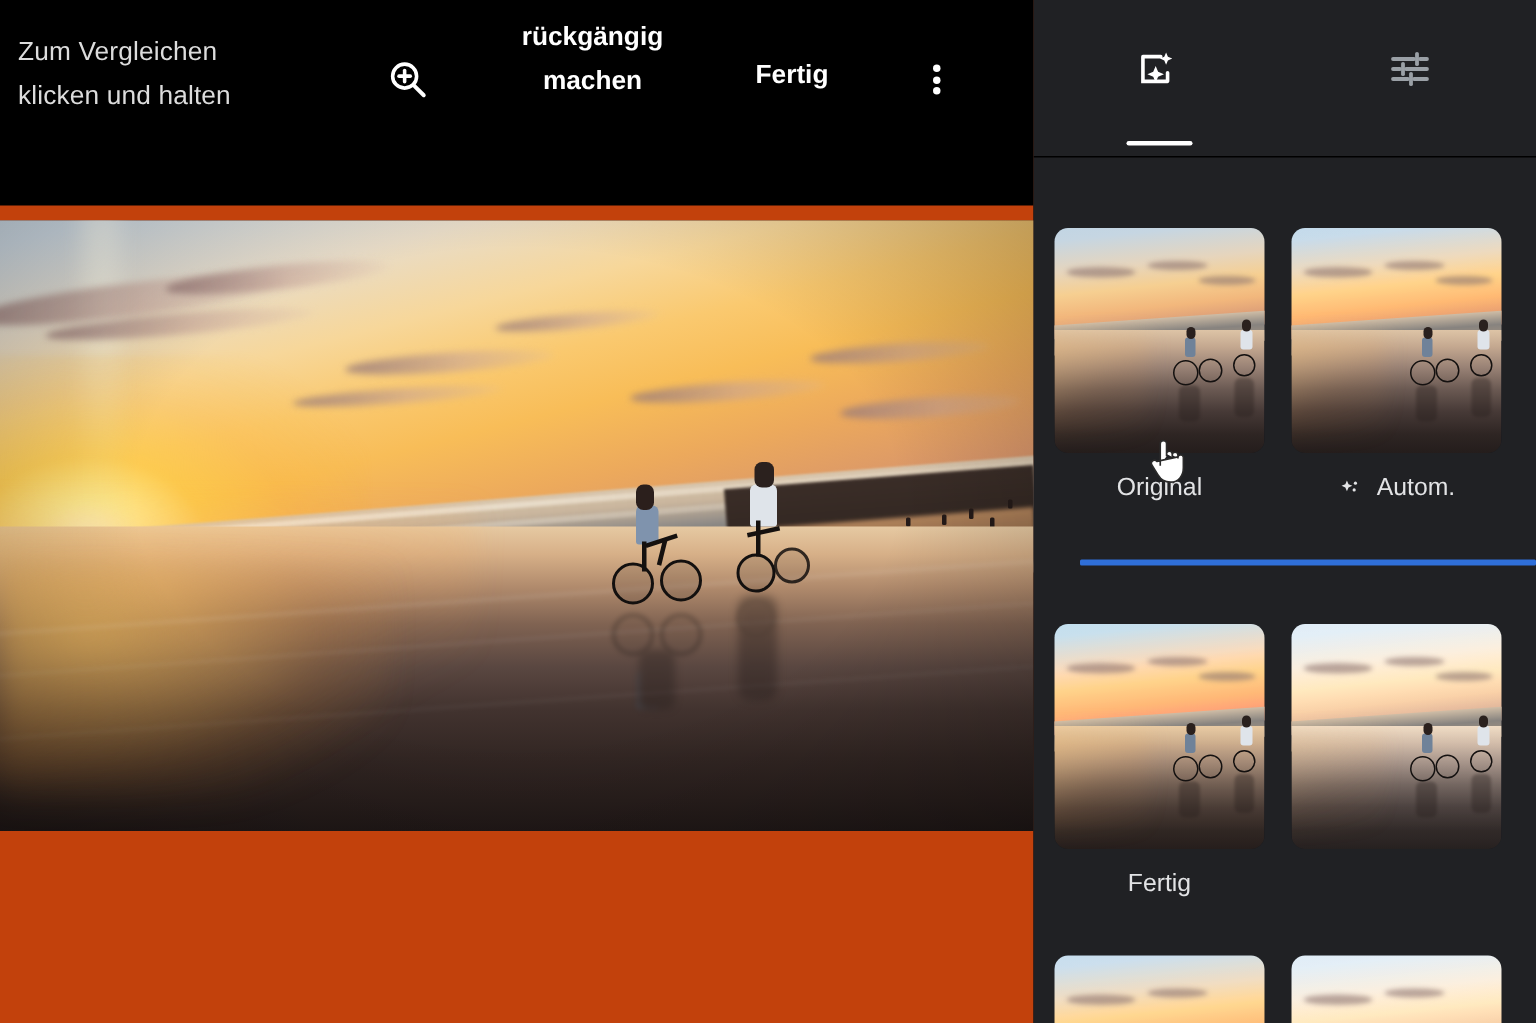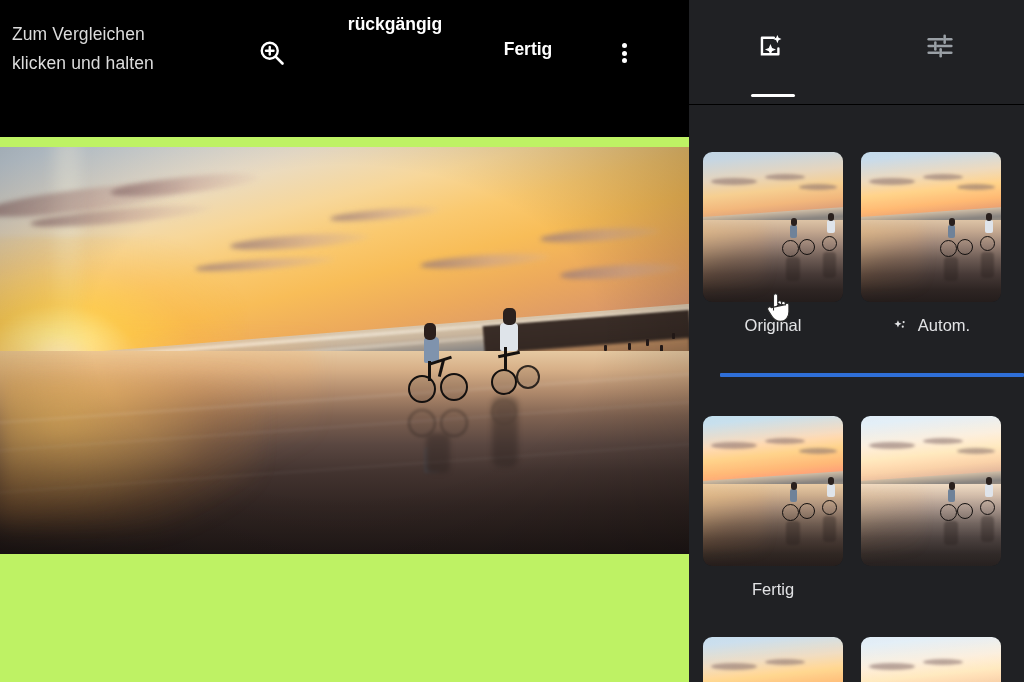--- a/index.html
+++ b/index.html
@@ -7,21 +7,21 @@
     width:1024px; height:682px;
     background:#000;
     font-family:"Liberation Sans", sans-serif;
     overflow:hidden;
   }
   #app { position:relative; width:1024px; height:682px; background:#000; }
 
   
   #editor {
     position:absolute; left:0; top:0; width:689px; height:682px;
-    background:#bef264;
+    background:#c2410c;
   }
 
   
   #toolbar {
     position:absolute; left:0; top:0; width:689px; height:137px;
     background:#000;
     display:flex; align-items:center;
   }
   .tb-compare {
     position:absolute; left:12px; top:20px; width:190px;
@@ -283,20 +283,21 @@
         <svg width="30" height="30" viewBox="0 0 24 24">
           <circle cx="10.2" cy="10.2" r="6.4" fill="none" stroke="#fff" stroke-width="1.9"></circle>
           <line x1="10.2" y1="7.2" x2="10.2" y2="13.2" stroke="#fff" stroke-width="1.9" stroke-linecap="round"></line>
           <line x1="7.2" y1="10.2" x2="13.2" y2="10.2" stroke="#fff" stroke-width="1.9" stroke-linecap="round"></line>
           <line x1="15.1" y1="15.1" x2="20.4" y2="20.4" stroke="#fff" stroke-width="2.1" stroke-linecap="round"></line>
         </svg>
       </div>
 
       <div class="tb-undo">
         <div>rückgängig</div>
+        <div>machen</div>
       </div>
 
       <div class="tb-done">Fertig</div>
 
       <div class="tb-more">
         <div>
           <div class="dot"></div>
             <div class="dot"></div>
             <div class="dot"></div>
         </div>

